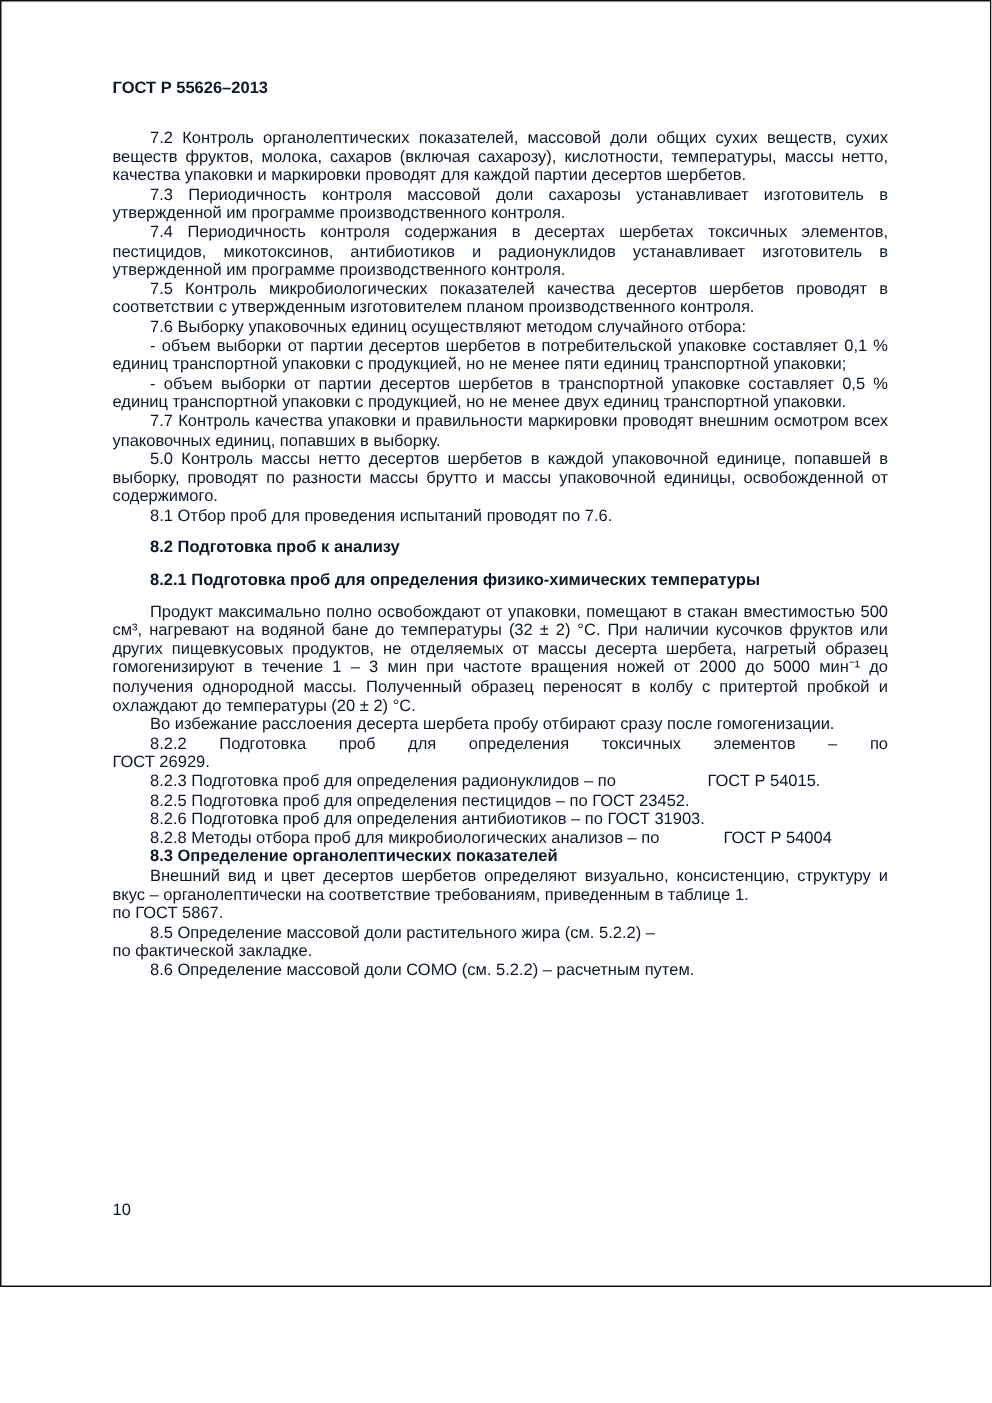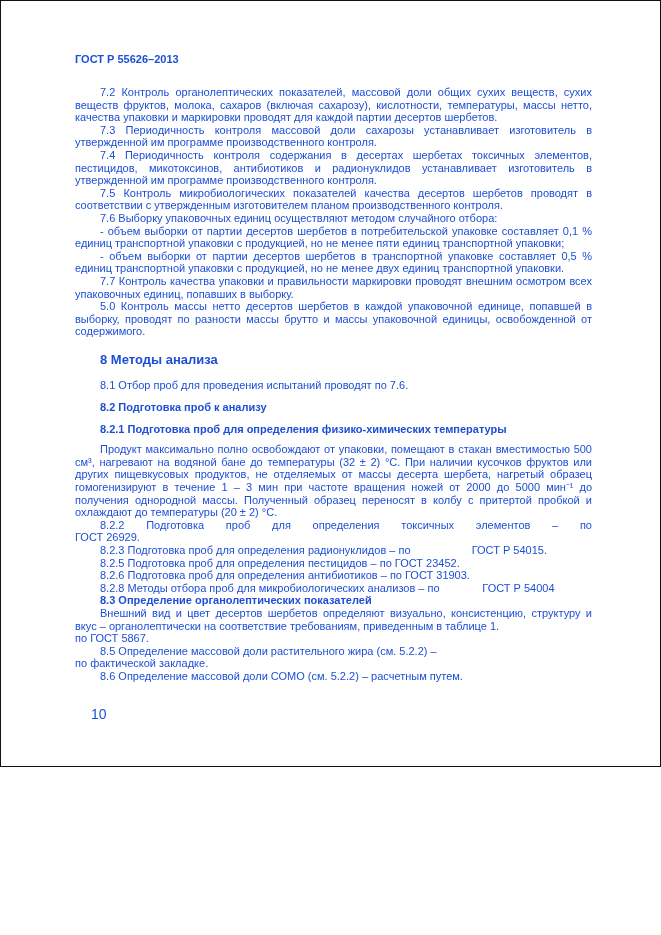--- a/index.html
+++ b/index.html
@@ -1,24 +1,24 @@
 <!DOCTYPE html>
 <html><head>
 <meta charset="utf-8">
 <style>
   html, body { margin: 0; padding: 0; background: #ffffff; }
   .page {
     position: relative;
     width: 661px;
-    height: 767px;
+    height: 858px;
     box-sizing: border-box;
     border: 1px solid #111111;
     background: #ffffff;
     font-family: "Liberation Sans", sans-serif;
-    color: #1d4ed8;
+    color: #0f172a;
     padding: 52px 68px 0 74px;
     overflow: hidden;
   }
   .running-header {
     font-size: 11px;
     font-weight: bold;
     margin-bottom: 21px;
   }
   .content {
     font-size: 11px;
@@ -35,46 +35,46 @@
   .content p.bold { font-weight: bold; }
   .content p.boldsp { font-weight: bold; margin: 9px 0 8px 0; }
   .content p.h2 {
     font-size: 13px;
     font-weight: bold;
     text-align: left;
     margin: 16px 0 13px 0;
   }
   .page-number {
     position: absolute;
-    left: 90px;
+    left: 74px;
     bottom: 44px;
-    font-size: 14px;
+    font-size: 11px;
   }
 </style>
 </head>
 <body>
 
 <div class="page">
   <div class="running-header">ГОСТ Р 55626–2013</div>
 
   <div class="content">
       <p class="body">7.2 Контроль органолептических показателей, массовой доли общих сухих веществ, сухих веществ фруктов, молока, сахаров (включая сахарозу), кислотности, температуры, массы нетто, качества упаковки и маркировки проводят для каждой партии десертов шербетов.</p>
       <p class="body">7.3 Периодичность контроля массовой доли сахарозы устанавливает изготовитель в утвержденной им программе производственного контроля.</p>
       <p class="body">7.4 Периодичность контроля содержания в десертах шербетах токсичных элементов, пестицидов, микотоксинов, антибиотиков и радионуклидов устанавливает изготовитель в утвержденной им программе производственного контроля.</p>
       <p class="body">7.5 Контроль микробиологических показателей качества десертов шербетов проводят в соответствии с утвержденным изготовителем планом производственного контроля.</p>
       <p class="body">7.6 Выборку упаковочных единиц осуществляют методом случайного отбора:</p>
       <p class="body">- объем выборки от партии десертов шербетов в потребительской упаковке составляет 0,1 % единиц транспортной упаковки с продукцией, но не менее пяти единиц транспортной упаковки;</p>
       <p class="body">- объем выборки от партии десертов шербетов в транспортной упаковке составляет 0,5 % единиц транспортной упаковки с продукцией, но не менее двух единиц транспортной упаковки.</p>
       <p class="body">7.7 Контроль качества упаковки и правильности маркировки проводят внешним осмотром всех упаковочных единиц, попавших в выборку.</p>
       <p class="body">5.0 Контроль массы нетто десертов шербетов в каждой упаковочной единице, попавшей в выборку, проводят по разности массы брутто и массы упаковочной единицы, освобожденной от содержимого.</p>
-      <p class="h2">8 Методы анализа</p>
       <p class="body">8.1 Отбор проб для проведения испытаний проводят по 7.6.</p>
       <p class="boldsp">8.2 Подготовка проб к анализу</p>
       <p class="boldsp">8.2.1 Подготовка проб для определения физико-химических температуры</p>
       <p class="body">Продукт максимально полно освобождают от упаковки, помещают в стакан вместимостью 500 см³, нагревают на водяной бане до температуры (32 ± 2) °С. При наличии кусочков фруктов или других пищевкусовых продуктов, не отделяемых от массы десерта шербета, нагретый образец гомогенизируют в течение 1 – 3 мин при частоте вращения ножей от 2000 до 5000 мин⁻¹ до получения однородной массы. Полученный образец переносят в колбу с притертой пробкой и охлаждают до температуры (20 ± 2) °С.</p>
+      <p class="body">Во избежание расслоения десерта шербета пробу отбирают сразу после гомогенизации.</p>
       <p class="full">8.2.2 Подготовка проб для определения токсичных элементов – по</p>
       <p class="cont">ГОСТ 26929.</p>
       <p class="body">8.2.3 Подготовка проб для определения радионуклидов – по&nbsp;&nbsp;&nbsp;&nbsp;&nbsp;&nbsp;&nbsp;&nbsp;&nbsp;&nbsp;&nbsp;&nbsp;&nbsp;&nbsp;&nbsp;&nbsp;&nbsp;&nbsp;&nbsp;&nbsp;ГОСТ Р 54015.</p>
       <p class="body">8.2.5 Подготовка проб для определения пестицидов – по ГОСТ 23452.</p>
       <p class="body">8.2.6 Подготовка проб для определения антибиотиков – по ГОСТ 31903.</p>
       <p class="body">8.2.8 Методы отбора проб для микробиологических анализов – по&nbsp;&nbsp;&nbsp;&nbsp;&nbsp;&nbsp;&nbsp;&nbsp;&nbsp;&nbsp;&nbsp;&nbsp;&nbsp;&nbsp;ГОСТ Р 54004</p>
       <p class="bold">8.3 Определение органолептических показателей</p>
       <p class="body">Внешний вид и цвет десертов шербетов определяют визуально, консистенцию, структуру и вкус – органолептически на соответствие требованиям, приведенным в таблице 1.</p>
       <p class="cont">по ГОСТ 5867.</p>
       <p class="body">8.5 Определение массовой доли растительного жира (см. 5.2.2) –</p>

